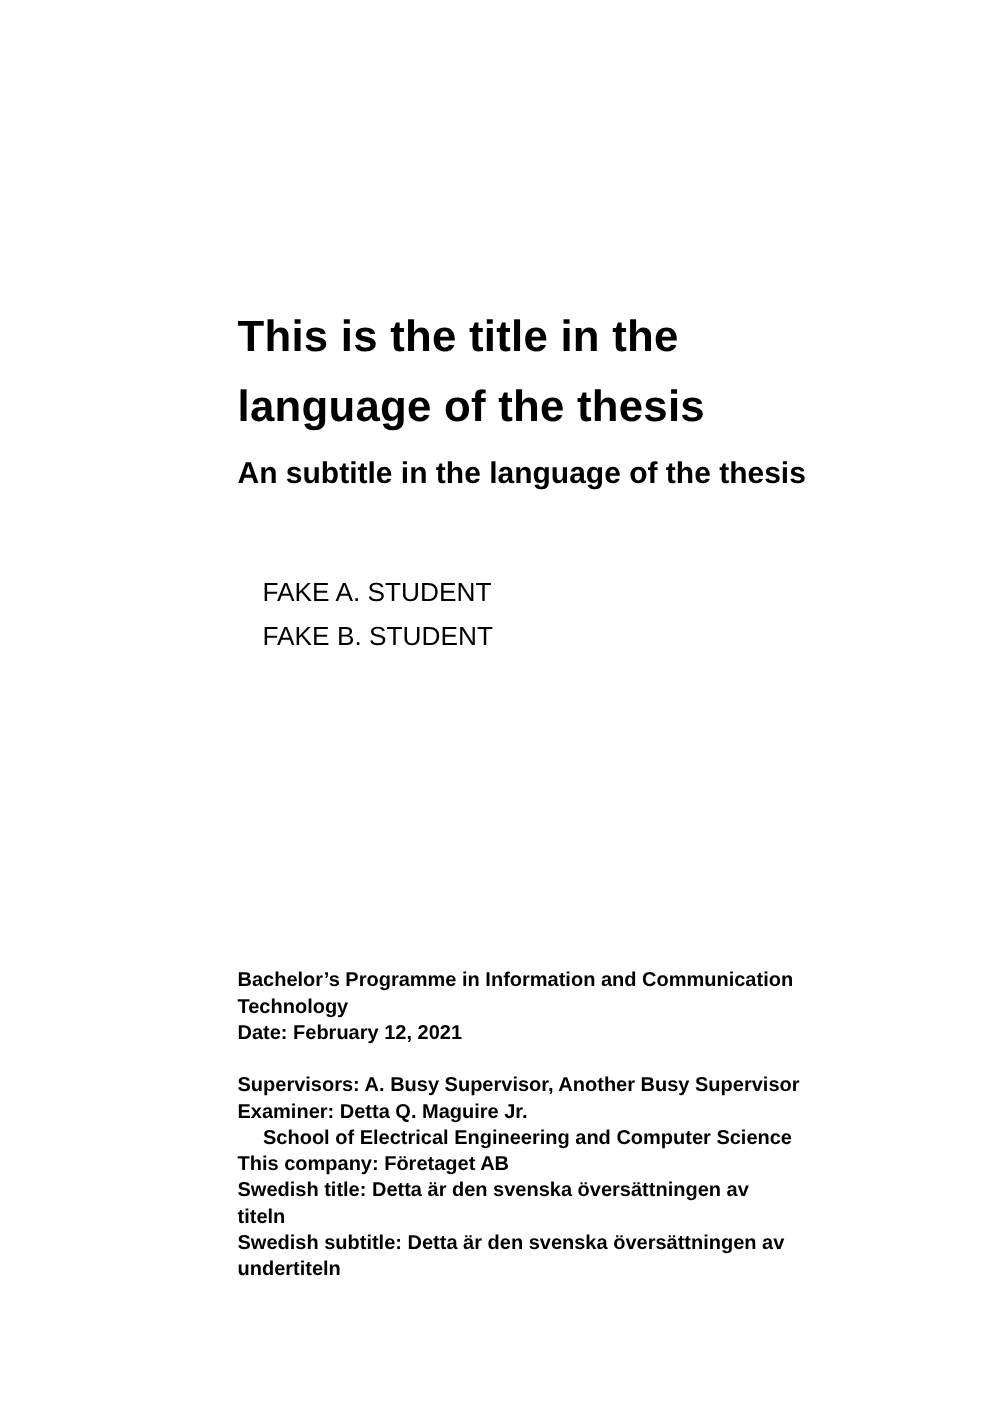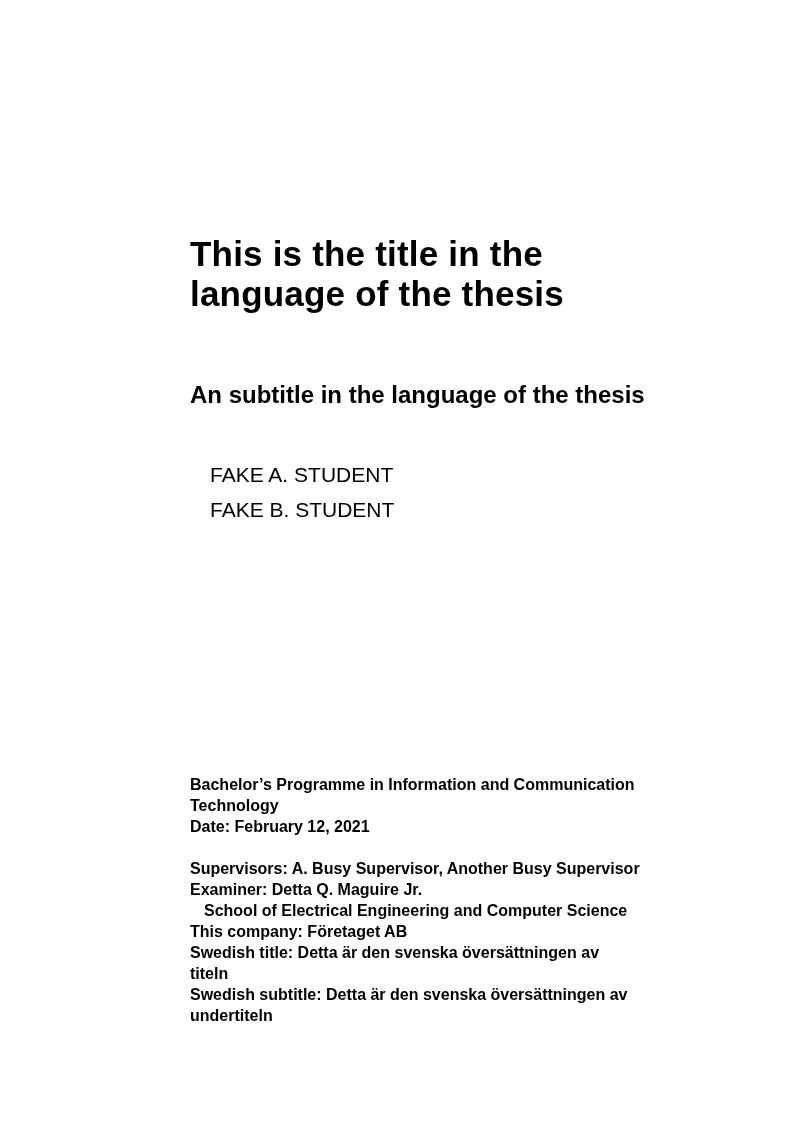--- a/index.html
+++ b/index.html
@@ -21,30 +21,30 @@
     position: absolute;
     left: 190px;
     top: 234px;
     width: 480px;
   }
   .title-line {
     font-size: 35px;
     font-weight: bold;
     line-height: 40px;
     letter-spacing: 0.2px;
+    margin-top: 16px;
   }
   .subtitle {
     position: absolute;
     left: 190px;
     top: 364px;
     width: 520px;
     font-size: 24px;
     font-weight: bold;
     line-height: 30px;
-    margin-top: 16px;
   }
   .authors {
     position: absolute;
     left: 190px;
     top: 462px;
     width: 420px;
   }
   .author-line {
     font-size: 21px;
     font-weight: normal;
@@ -62,20 +62,21 @@
   }
   .detail-line {
     font-size: 16px;
     line-height: 21px;
     min-height: 21px;
     white-space: pre-wrap;
     font-weight: bold;
   }
   .detail-line.indent {
     padding-left: 14px;
+    text-align: center;
   }
 </style>
 </head>
 <body>
 
 <div class="page">
 
   <div class="title-block">
     <div class="title-line">This is the title in the</div>
     <div class="title-line">language of the thesis</div>

